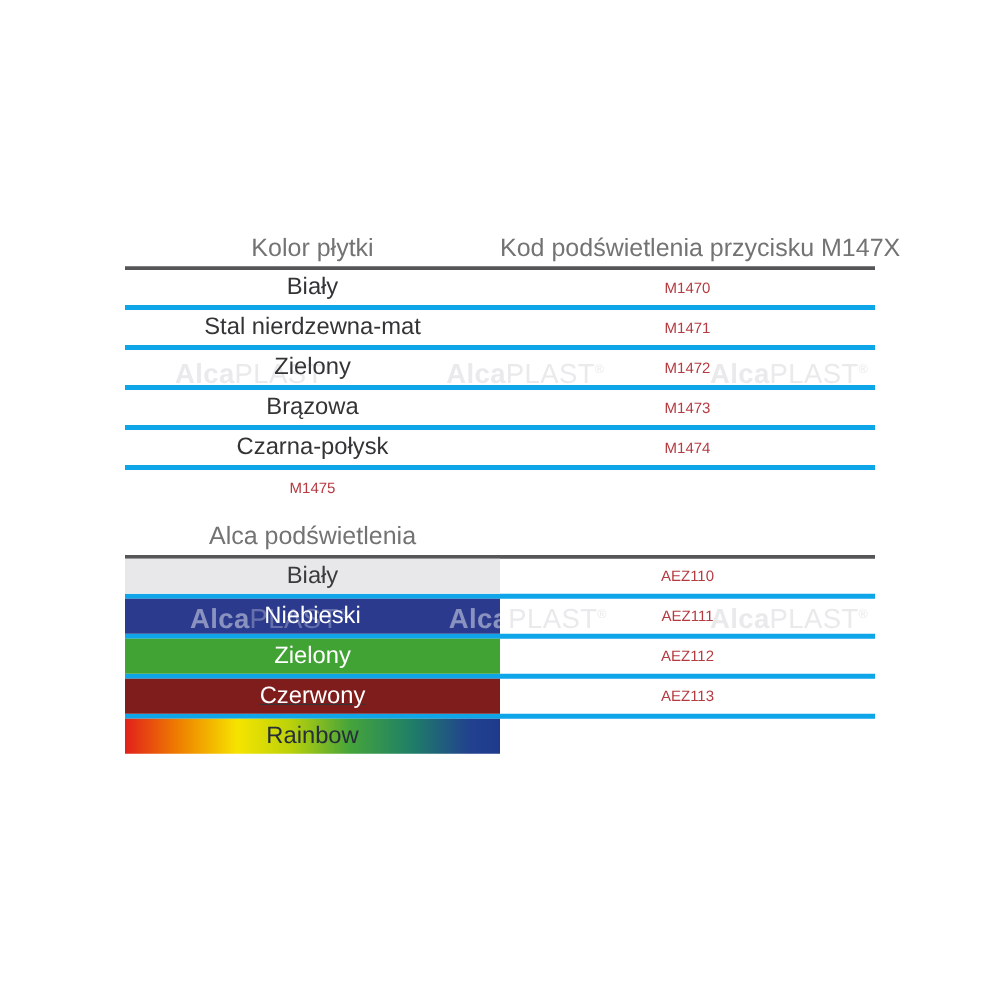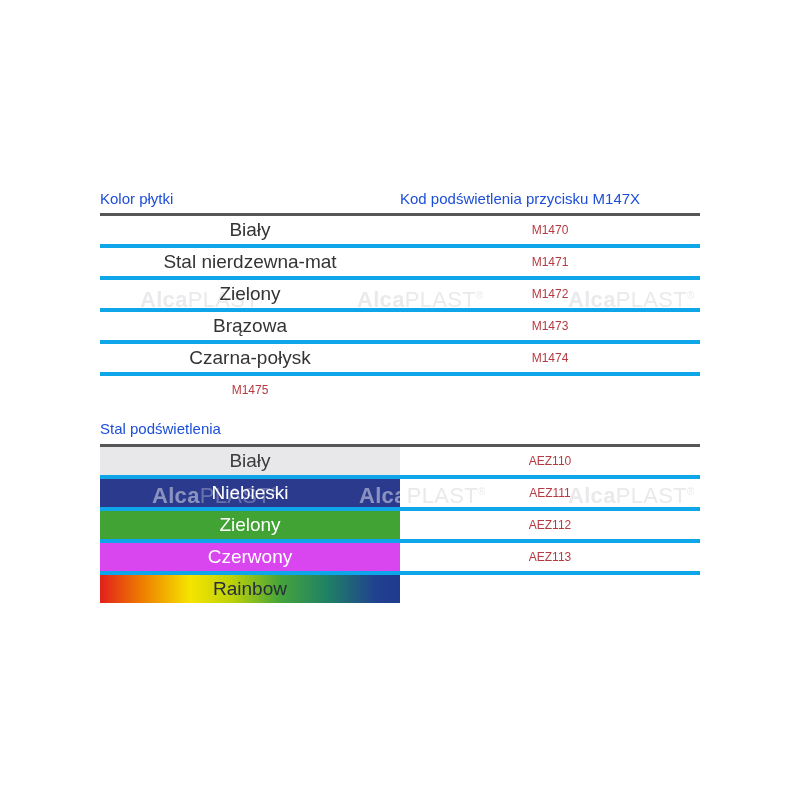--- a/index.html
+++ b/index.html
@@ -7,21 +7,21 @@
     position:relative; width:800px; height:800px; background:#ffffff;
     font-family:"Liberation Sans","DejaVu Sans",sans-serif; overflow:hidden;
   }
   .tbl { position:absolute; left:100px; width:600px; }
   .t1 { top:188px; }
   .t2 { top:418px; }
 
   .thead { display:flex; height:25px; border-bottom:3px solid #565658; }
   .t2 .thead { height:26px; }
   .th {
-    width:300px; font-size:15px; color:#1d4ed8;
+    width:300px; text-align:center; font-size:20px; color:#737373;
     line-height:22px; white-space:nowrap;
   }
 
   .row { display:flex; height:28px; border-bottom:4px solid #0ea5e9; }
   .row.last { border-bottom:none; }
   .cell { width:300px; text-align:center; font-size:19px; line-height:28px; color:#343436; }
   .cell .txt { position:relative; z-index:3; }
   .code { color:#b53a41; font-size:12px; }
 
   
@@ -86,42 +86,42 @@
       <div class="cell"><span class="txt">Czarna-połysk</span></div>
       <div class="cell code"><span class="txt">M1474</span></div>
     </div>
     <div class="row last">
       <div class="cell code"><span class="txt">M1475</span></div>
     </div>
   </div>
 
   <div class="tbl t2">
     <div class="thead">
-      <div class="th"><span class="txt">Stal podświetlenia</span></div>
+      <div class="th"><span class="txt">Alca podświetlenia</span></div>
     </div>
     <div class="row">
       <div class="cell band" style="background: rgb(232, 232, 234);">
         <span class="txt" style="color: rgb(59, 59, 61);">Biały</span>
       </div>
       <div class="cell code"><span class="txt">AEZ110</span></div>
     </div>
     <div class="row">
       <div class="cell band" style="background: rgb(43, 58, 140);">
         <span class="txt" style="color: rgb(255, 255, 255);">Niebieski</span>
       </div>
       <div class="cell code"><span class="txt">AEZ111</span></div>
     </div>
     <div class="row">
       <div class="cell band" style="background: rgb(66, 163, 53);">
         <span class="txt" style="color: rgb(255, 255, 255);">Zielony</span>
       </div>
       <div class="cell code"><span class="txt">AEZ112</span></div>
     </div>
     <div class="row">
-      <div class="cell band" style="background: #d946ef;">
+      <div class="cell band" style="background: #7f1d1d; text-decoration: underline;">
         <span class="txt" style="color: rgb(255, 255, 255);">Czerwony</span>
       </div>
       <div class="cell code"><span class="txt">AEZ113</span></div>
     </div>
     <div class="row last">
       <div class="cell band" style="background: linear-gradient(90deg, rgb(226, 32, 27) 0%, rgb(238, 125, 0) 14%, rgb(246, 228, 0) 30%, rgb(188, 210, 10) 44%, rgb(69, 164, 58) 60%, rgb(31, 128, 102) 76%, rgb(33, 65, 143) 92%, rgb(31, 58, 140) 100%);">
         <span class="txt" style="color: rgb(38, 46, 56);">Rainbow</span>
       </div>
     </div>
   </div>

